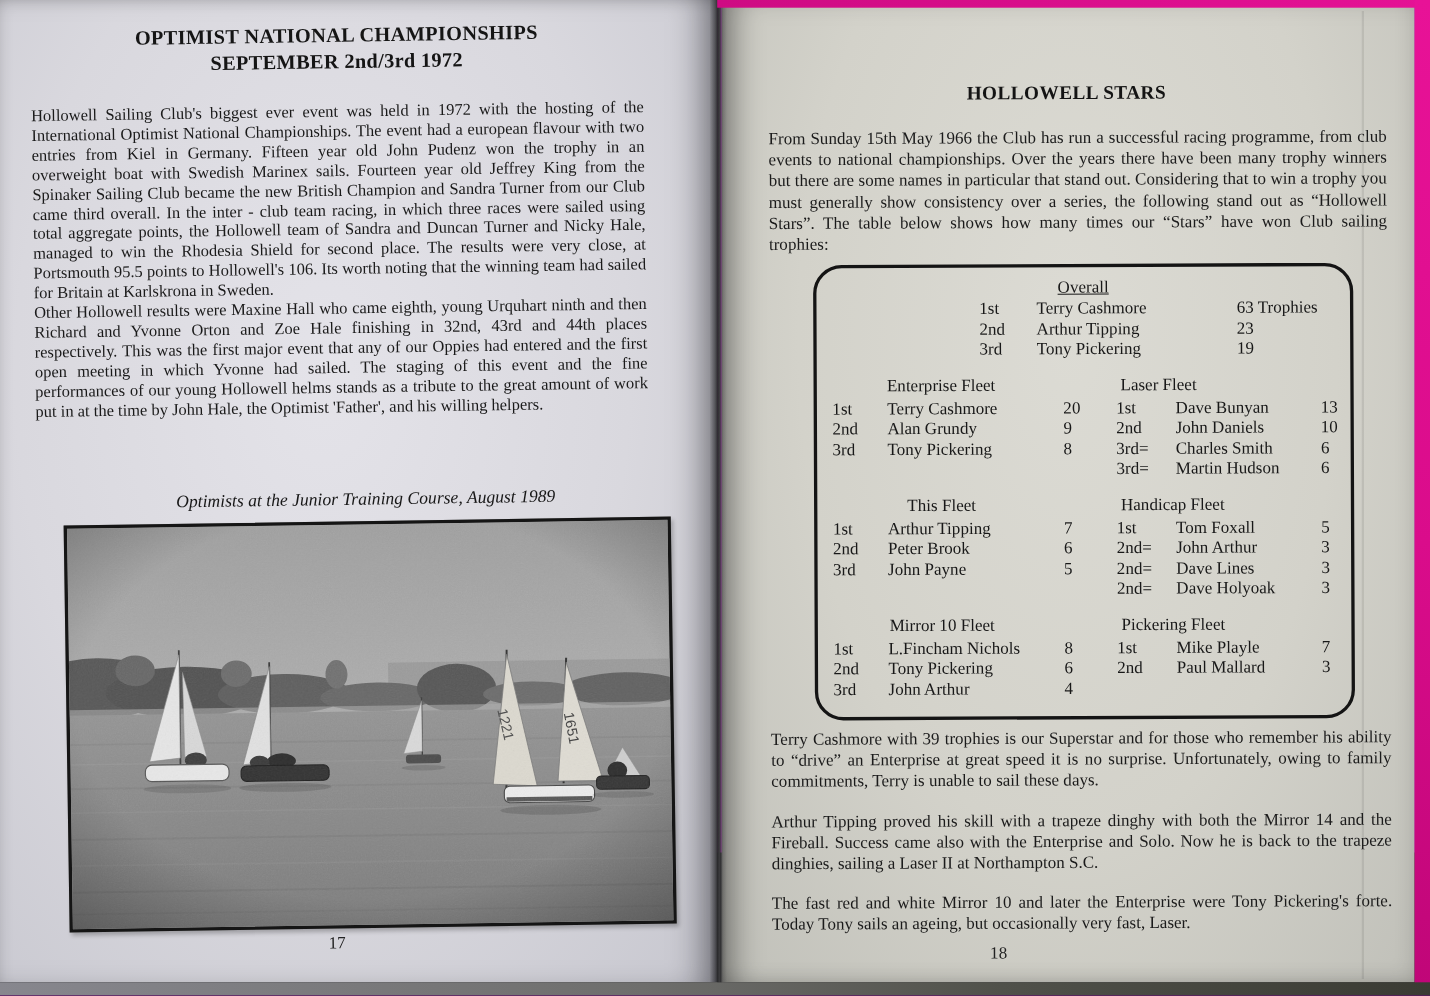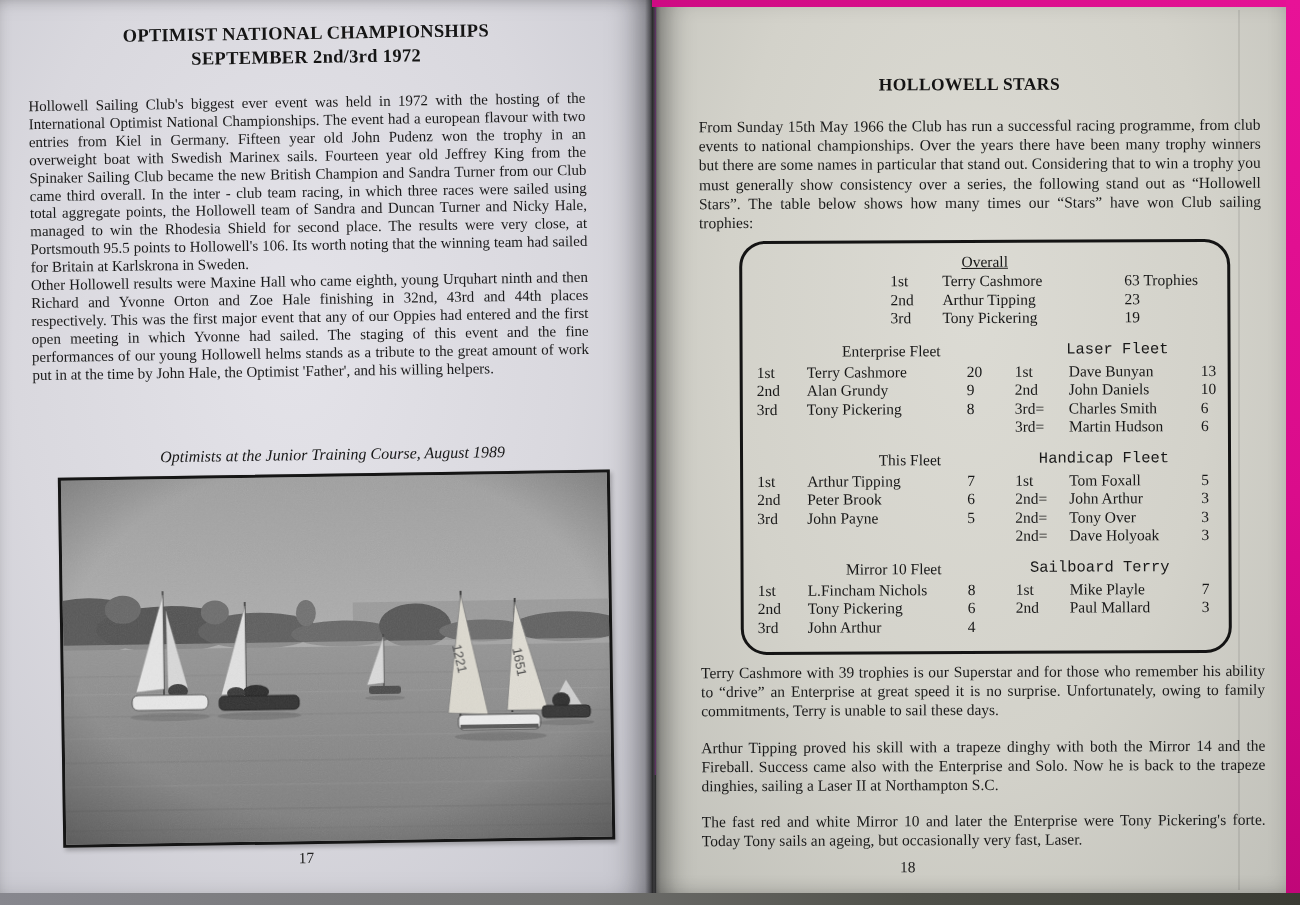--- a/index.html
+++ b/index.html
@@ -63,22 +63,22 @@
     font-weight: bold; font-size: 17.5px; letter-spacing: .4px; color: #141414; }
   .rp-intro { position: absolute; left: 44px; top: 110px; width: 562px; }
   .rp-body { text-align: justify; font-size: 15.5px; line-height: 19.2px; color: #1b1b1b; }
   .trophy-table { position: absolute; left: 84px; top: 234px; width: 491px; height: 414px;
     border: 3px solid #141414; border-radius: 26px; font-size: 15.5px; color: #181818; }
   .tt-overall { margin-top: 9px; }
   .tt-overall-title { text-align: center; text-decoration: underline; line-height: 20px; }
   .orow { display: grid; grid-template-columns: 148px 52px 182px auto; line-height: 18.5px; }
   .fleet-pair { display: grid; grid-template-columns: 258px 1fr; margin-top: 12px; padding-left: 14px; }
   .fleet-title { line-height: 21px; margin-bottom: 2px; }
-  .ft-left { margin-left: 14px; width: 170px; text-align: right; font-family: Liberation Serif, serif; }
-  .ft-right { margin-left: 4px; width: 150px; text-align: right; font-family: Liberation Mono, monospace; }
+  .ft-left { margin-left: 14px; width: 170px; text-align: center; font-family: Liberation Serif, serif; }
+  .ft-right { margin-left: 4px; width: 150px; text-align: left; }
   .frow { display: grid; line-height: 18.5px; }
   .frow-l { grid-template-columns: 50px 160px auto; }
   .frow-r { grid-template-columns: 54px 132px auto; }
   .rp-paras { position: absolute; left: 44px; top: 656px; width: 564px; }
   .rp-paras p + p { margin-top: 17px; }
   .rp-pageno { position: absolute; left: 0; top: 852px; width: 500px; text-align: center;
     font-size: 15.5px; color: #222; }
 </style>
 </head>
 <body>
@@ -302,21 +302,21 @@
               <span>Tom Foxall</span>
               <span>5</span>
               </div>
             <div class="frow frow-r">
               <span>2nd=</span>
               <span>John Arthur</span>
               <span>3</span>
               </div>
             <div class="frow frow-r">
               <span>2nd=</span>
-              <span>Tony Over</span>
+              <span>Dave Lines</span>
               <span>3</span>
               </div>
             <div class="frow frow-r">
               <span>2nd=</span>
               <span>Dave Holyoak</span>
               <span>3</span>
               </div>
           </div>
         </div>
 
@@ -333,21 +333,21 @@
               <span>Tony Pickering</span>
               <span>6</span>
               </div>
             <div class="frow frow-l">
               <span>3rd</span>
               <span>John Arthur</span>
               <span>4</span>
               </div>
           </div>
           <div>
-            <div class="fleet-title ft-right">Sailboard Terry</div>
+            <div class="fleet-title ft-right">Pickering Fleet</div>
             <div class="frow frow-r">
               <span>1st</span>
               <span>Mike Playle</span>
               <span>7</span>
               </div>
             <div class="frow frow-r">
               <span>2nd</span>
               <span>Paul Mallard</span>
               <span>3</span>
               </div>

